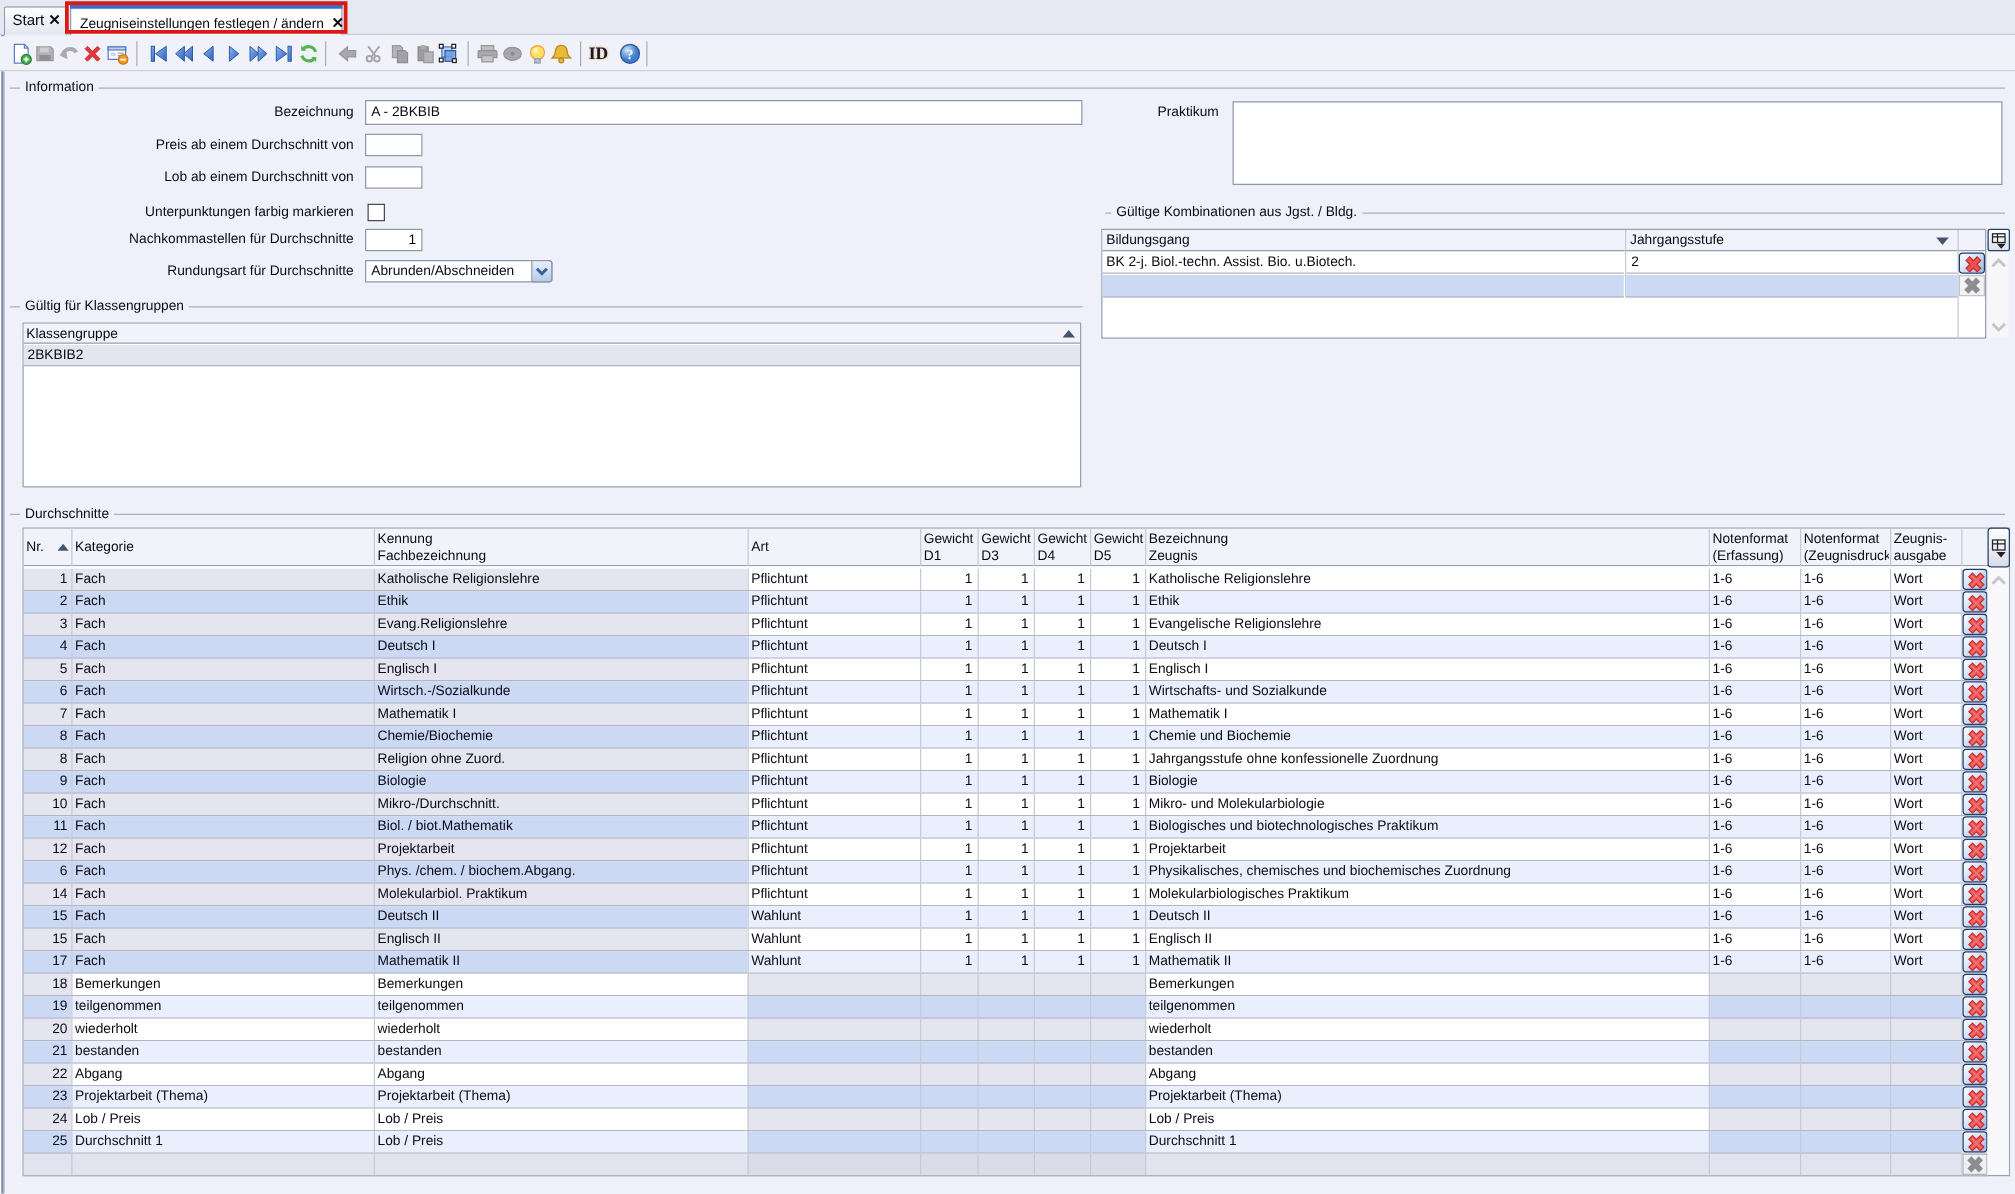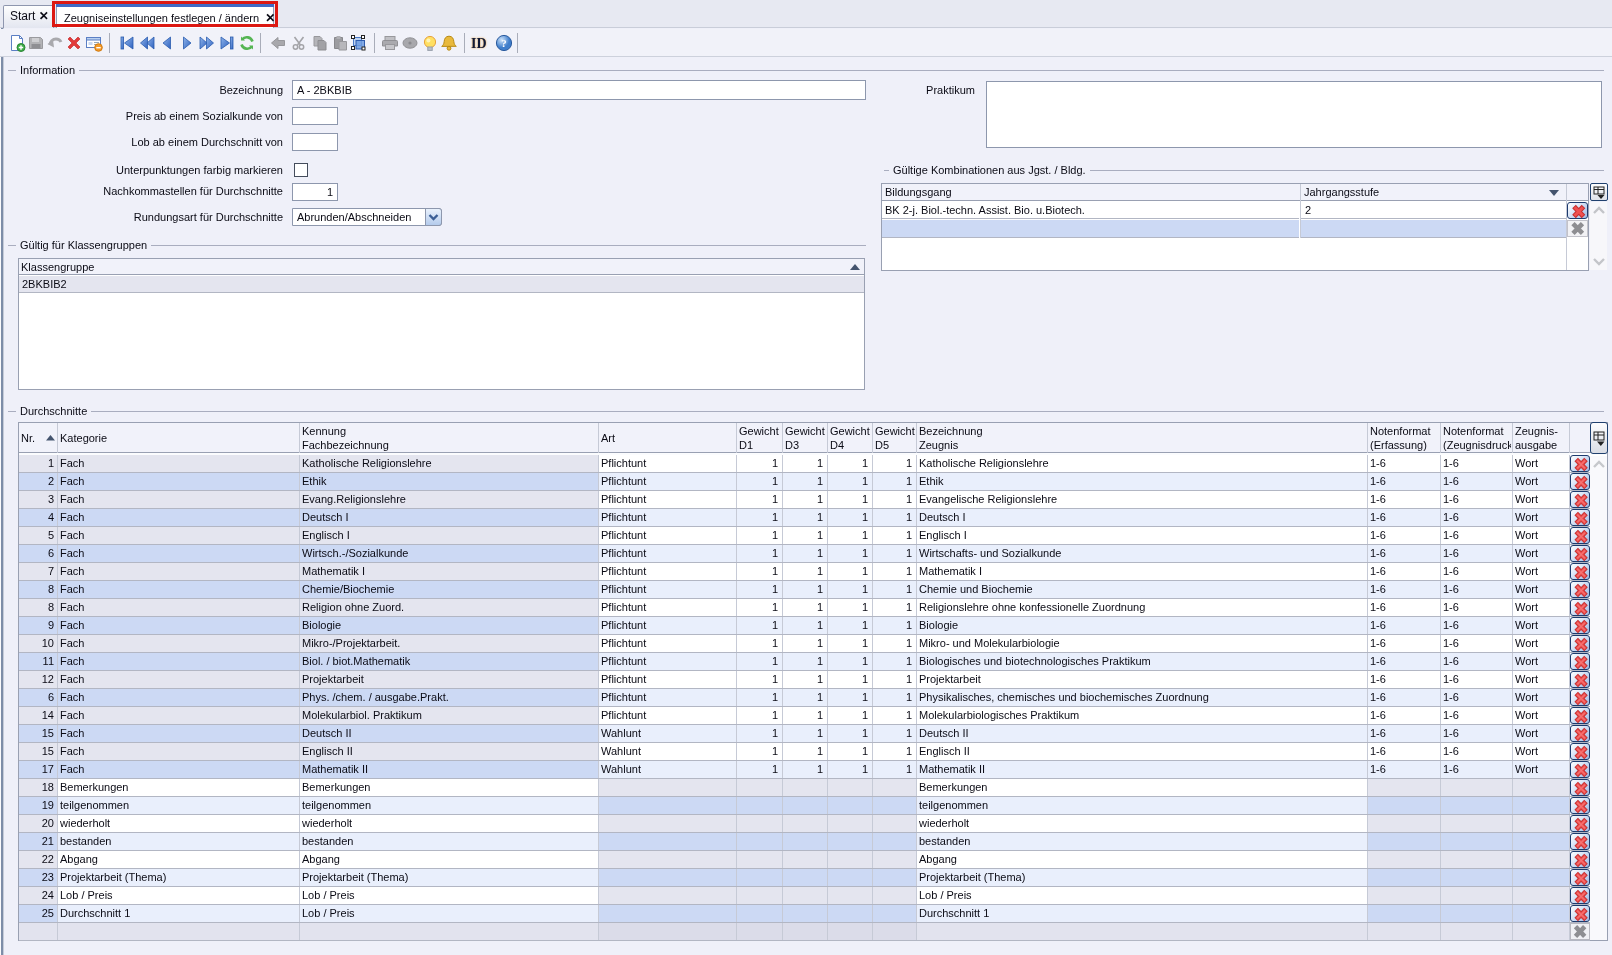--- a/index.html
+++ b/index.html
@@ -171,21 +171,21 @@
           <stop offset="1" stop-color="#3f7ecb"></stop>
         </radialGradient>
       </defs>
       <circle cx="9" cy="9" r="7.6" fill="url(#hb)" stroke="#2a5a9e"></circle>
       <text x="9" y="13" font-size="11" font-weight="bold" text-anchor="middle" fill="#fff" font-family="Liberation Serif">?</text>
     </svg></div>
 <div class="a" style="left:517px;top:33px;width:1px;height:20px;background:#a9adb9"></div>
 <div class="fline" style="left:8px;top:70px;width:1596px"></div>
 <div class="leg" style="left:16px;top:64px">Information</div>
 <div class="lbl" style="right:1329px;top:84px">Bezeichnung</div>
-<div class="lbl" style="right:1329px;top:110px">Preis ab einem Sozialkunde von</div>
+<div class="lbl" style="right:1329px;top:110px">Preis ab einem Durchschnitt von</div>
 <div class="lbl" style="right:1329px;top:136px">Lob ab einem Durchschnitt von</div>
 <div class="lbl" style="right:1329px;top:164px">Unterpunktungen farbig markieren</div>
 <div class="lbl" style="right:1329px;top:185px">Nachkommastellen für Durchschnitte</div>
 <div class="lbl" style="right:1329px;top:211px">Rundungsart für Durchschnitte</div>
 <div class="lbl" style="right:637px;top:84px">Praktikum</div>
 <div class="inp" style="left:292px;top:80px;width:574px;height:20px;line-height:18px;padding-left:4px">A - 2BKBIB</div>
 <div class="inp" style="left:292px;top:107px;width:46px;height:18px"></div>
 <div class="inp" style="left:292px;top:133px;width:46px;height:18px"></div>
 <div class="a" style="left:294px;top:163px;width:14px;height:14px;background:#fff;border:1px solid #444c5c"></div>
 <div class="inp" style="left:292px;top:183px;width:46px;height:18px;line-height:16px;text-align:right;padding-right:4px">1</div>
@@ -604,21 +604,21 @@
 <div class="cell" style="left:60px;top:599px;width:237px;height:17px">Fach</div>
 <div class="cell" style="left:302px;top:599px;width:294px;height:17px">Religion ohne Zuord.</div>
 <div class="cell" style="left:601px;top:599px;width:133px;height:17px">Pflichtunt</div>
 <div class="cell" style="left:736px;top:599px;width:42px;height:17px;text-align:right">1</div>
 <div class="cell" style="left:782px;top:599px;width:41px;height:17px;text-align:right">1</div>
 <div class="cell" style="left:827px;top:599px;width:41px;height:17px;text-align:right">1</div>
 <div class="cell" style="left:872px;top:599px;width:40px;height:17px;text-align:right">1</div>
 <div class="cell" style="left:1370px;top:599px;width:68px;height:17px">1-6</div>
 <div class="cell" style="left:1443px;top:599px;width:67px;height:17px">1-6</div>
 <div class="cell" style="left:1515px;top:599px;width:52px;height:17px">Wort</div>
-<div class="cell" style="left:919px;top:599px;width:446px;height:17px">Religionslehre ohne konfessionelle Zuordnung</div>
+<div class="cell" style="left:919px;top:599px;width:446px;height:17px">Jahrgangsstufe ohne konfessionelle Zuordnung</div>
 <div class="xbtn" style="left:1570px;top:599px;width:20px;height:17px">
     <svg width="18" height="15" viewBox="0 0 18 15">
       <path d="M4.2 2.6 14 12.4 M14 2.6 4.2 12.4" stroke="#c62f2f" stroke-width="5"></path>
       <path d="M4.8 3.2 13.4 11.8 M13.4 3.2 4.8 11.8" stroke="#ef5050" stroke-width="3.2"></path>
       <path d="M5.2 3.6 13 11.4 M13 3.6 5.2 11.4" stroke="#f47777" stroke-width="1.2"></path>
     </svg>
   </div>
 <div class="a" style="left:19px;top:617px;width:38px;height:18px;background:#ccd9f4"></div>
 <div class="a" style="left:57px;top:617px;width:541px;height:18px;background:#ccd9f4"></div>
 <div class="a" style="left:598px;top:617px;width:318px;height:18px;background:#e9effc"></div>
@@ -671,21 +671,21 @@
 <div class="a" style="left:782px;top:635px;width:1px;height:17px;background:#c6cad6"></div>
 <div class="a" style="left:827px;top:635px;width:1px;height:17px;background:#c6cad6"></div>
 <div class="a" style="left:872px;top:635px;width:1px;height:17px;background:#c6cad6"></div>
 <div class="a" style="left:916px;top:635px;width:1px;height:17px;background:#c6cad6"></div>
 <div class="a" style="left:1367px;top:635px;width:1px;height:17px;background:#c6cad6"></div>
 <div class="a" style="left:1440px;top:635px;width:1px;height:17px;background:#c6cad6"></div>
 <div class="a" style="left:1512px;top:635px;width:1px;height:17px;background:#c6cad6"></div>
 <div class="a" style="left:1569px;top:635px;width:1px;height:17px;background:#c6cad6"></div>
 <div class="cell" style="left:19px;top:635px;width:35px;height:17px;text-align:right">10</div>
 <div class="cell" style="left:60px;top:635px;width:237px;height:17px">Fach</div>
-<div class="cell" style="left:302px;top:635px;width:294px;height:17px">Mikro-/Projektarbeit.</div>
+<div class="cell" style="left:302px;top:635px;width:294px;height:17px">Mikro-/Durchschnitt.</div>
 <div class="cell" style="left:601px;top:635px;width:133px;height:17px">Pflichtunt</div>
 <div class="cell" style="left:736px;top:635px;width:42px;height:17px;text-align:right">1</div>
 <div class="cell" style="left:782px;top:635px;width:41px;height:17px;text-align:right">1</div>
 <div class="cell" style="left:827px;top:635px;width:41px;height:17px;text-align:right">1</div>
 <div class="cell" style="left:872px;top:635px;width:40px;height:17px;text-align:right">1</div>
 <div class="cell" style="left:1370px;top:635px;width:68px;height:17px">1-6</div>
 <div class="cell" style="left:1443px;top:635px;width:67px;height:17px">1-6</div>
 <div class="cell" style="left:1515px;top:635px;width:52px;height:17px">Wort</div>
 <div class="cell" style="left:919px;top:635px;width:446px;height:17px">Mikro- und Molekularbiologie</div>
 <div class="xbtn" style="left:1570px;top:635px;width:20px;height:17px">
@@ -785,21 +785,21 @@
 <div class="a" style="left:782px;top:689px;width:1px;height:17px;background:#c6cad6"></div>
 <div class="a" style="left:827px;top:689px;width:1px;height:17px;background:#c6cad6"></div>
 <div class="a" style="left:872px;top:689px;width:1px;height:17px;background:#c6cad6"></div>
 <div class="a" style="left:916px;top:689px;width:1px;height:17px;background:#c6cad6"></div>
 <div class="a" style="left:1367px;top:689px;width:1px;height:17px;background:#c6cad6"></div>
 <div class="a" style="left:1440px;top:689px;width:1px;height:17px;background:#c6cad6"></div>
 <div class="a" style="left:1512px;top:689px;width:1px;height:17px;background:#c6cad6"></div>
 <div class="a" style="left:1569px;top:689px;width:1px;height:17px;background:#c6cad6"></div>
 <div class="cell" style="left:19px;top:689px;width:35px;height:17px;text-align:right">6</div>
 <div class="cell" style="left:60px;top:689px;width:237px;height:17px">Fach</div>
-<div class="cell" style="left:302px;top:689px;width:294px;height:17px">Phys. /chem. / ausgabe.Prakt.</div>
+<div class="cell" style="left:302px;top:689px;width:294px;height:17px">Phys. /chem. / biochem.Abgang.</div>
 <div class="cell" style="left:601px;top:689px;width:133px;height:17px">Pflichtunt</div>
 <div class="cell" style="left:736px;top:689px;width:42px;height:17px;text-align:right">1</div>
 <div class="cell" style="left:782px;top:689px;width:41px;height:17px;text-align:right">1</div>
 <div class="cell" style="left:827px;top:689px;width:41px;height:17px;text-align:right">1</div>
 <div class="cell" style="left:872px;top:689px;width:40px;height:17px;text-align:right">1</div>
 <div class="cell" style="left:1370px;top:689px;width:68px;height:17px">1-6</div>
 <div class="cell" style="left:1443px;top:689px;width:67px;height:17px">1-6</div>
 <div class="cell" style="left:1515px;top:689px;width:52px;height:17px">Wort</div>
 <div class="cell" style="left:919px;top:689px;width:446px;height:17px">Physikalisches, chemisches und biochemisches Zuordnung</div>
 <div class="xbtn" style="left:1570px;top:689px;width:20px;height:17px">

